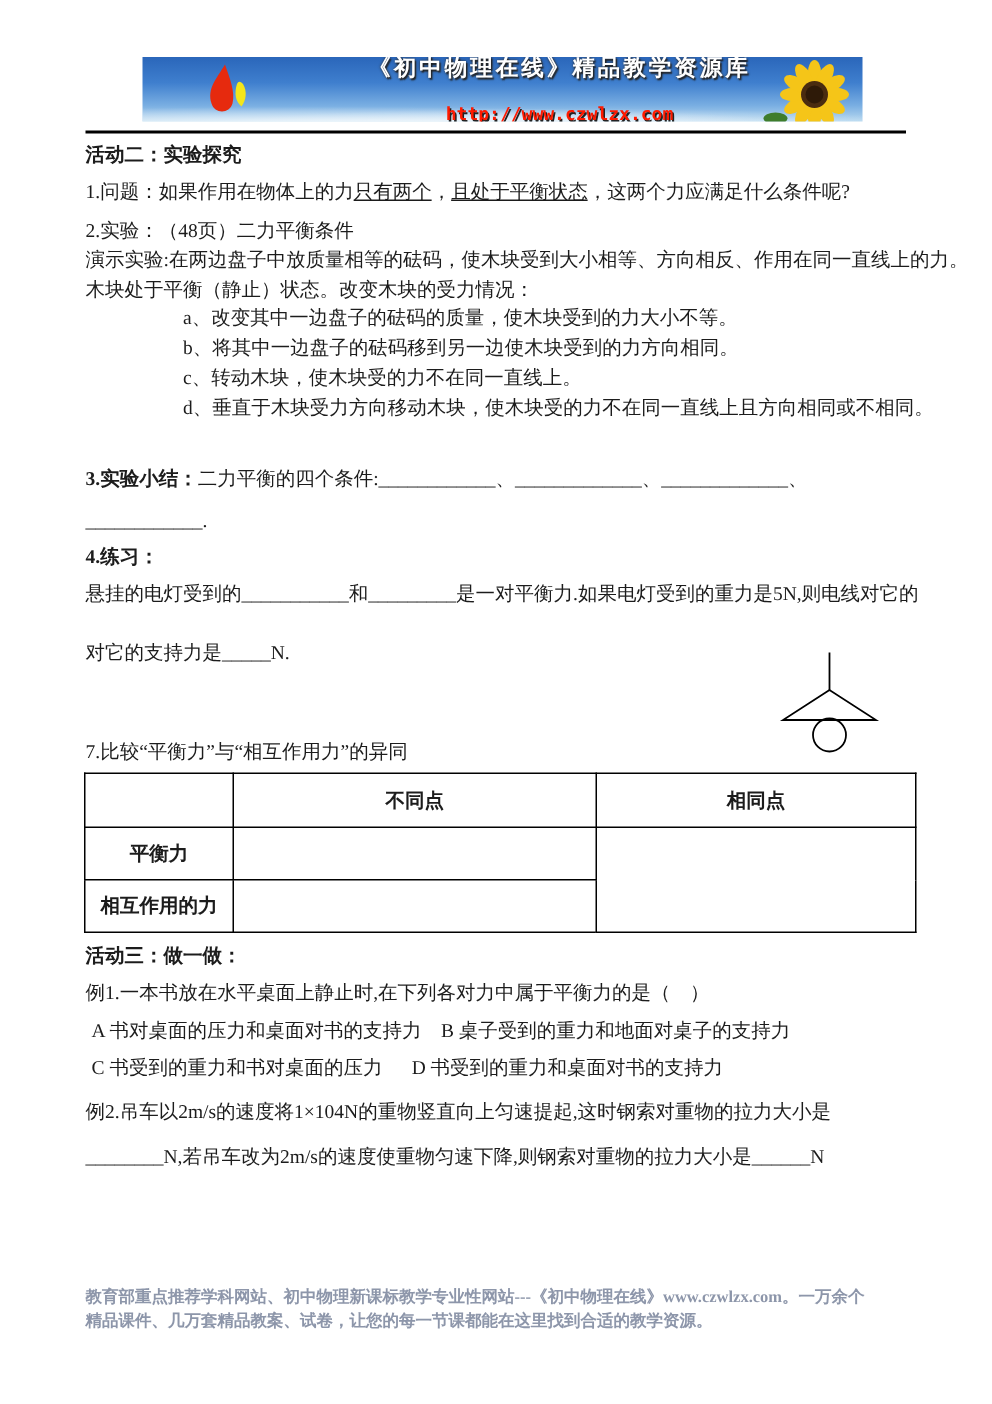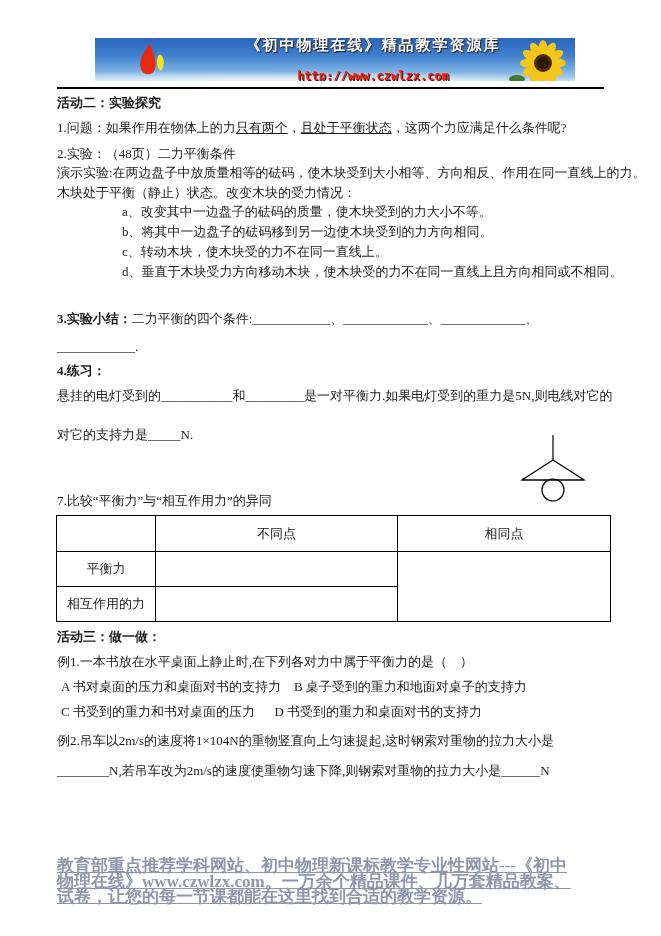--- a/index.html
+++ b/index.html
@@ -23,32 +23,32 @@
   
   .rule{position:absolute;left:57px;top:87px;width:547px;height:2px;background:#000;}
   
   .line{position:absolute;left:57px;font-size:13px;white-space:pre;line-height:15px;}
   .indent{left:85px;margin-left:37px;}
   .opt{left:61px;}
   .bold{font-weight:bold;}
   .blabel{font-weight:bold;}
   .uline{text-decoration:underline;}
   
-  .cmp-table{position:absolute;left:56px;top:515px;border-collapse:collapse;table-layout:fixed;}
+  .cmp-table{position:absolute;left:56px;top:515px;border-collapse:collapse;table-layout:fixed;font-weight:bold;}
   .cmp-table td{border:1px solid #000;font-size:13px;padding:0 4px;vertical-align:middle;}
   .cmp-table .hdr{text-align:center;height:35px;}
   .c1{width:90px;text-align:center;}
   .c2{width:233px;}
   .c3{width:204px;}
   .r{height:35px;}
   
   .lamp{position:absolute;left:510px;top:429px;}
   
   .footer{position:absolute;left:57px;top:858px;width:522px;
-          font-size:17px;line-height:15.5px;font-weight:bold;color:#8d96aa;text-decoration:underline;}
+          font-size:11px;line-height:15.5px;font-weight:bold;color:#8d96aa;}
 </style>
 </head>
 <body>
 
 <div class="page">
 
   <div class="banner">
     <svg class="logo" width="38" height="38" viewBox="0 0 38 38">
       <path d="M17,2 C11,12 5,18 8,28 C10,35 20,35 22,28 C24,20 20,11 17,2 Z" fill="#e62a0e"></path>
       <path d="M25,15 C23,21 24,27 28,30 C31,26 32,20 29,15 C27,13 26,13 25,15 Z" fill="#f4e61a"></path>

